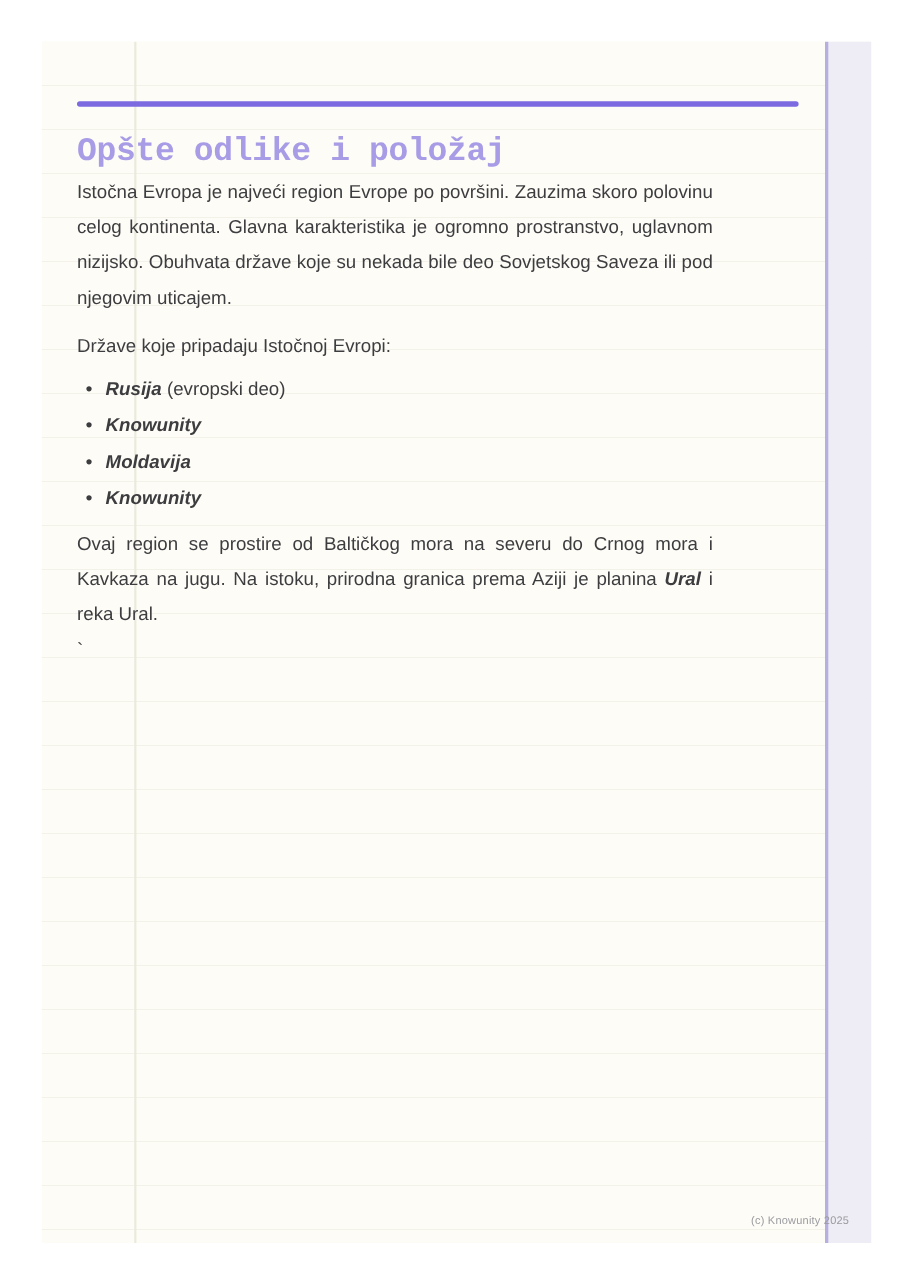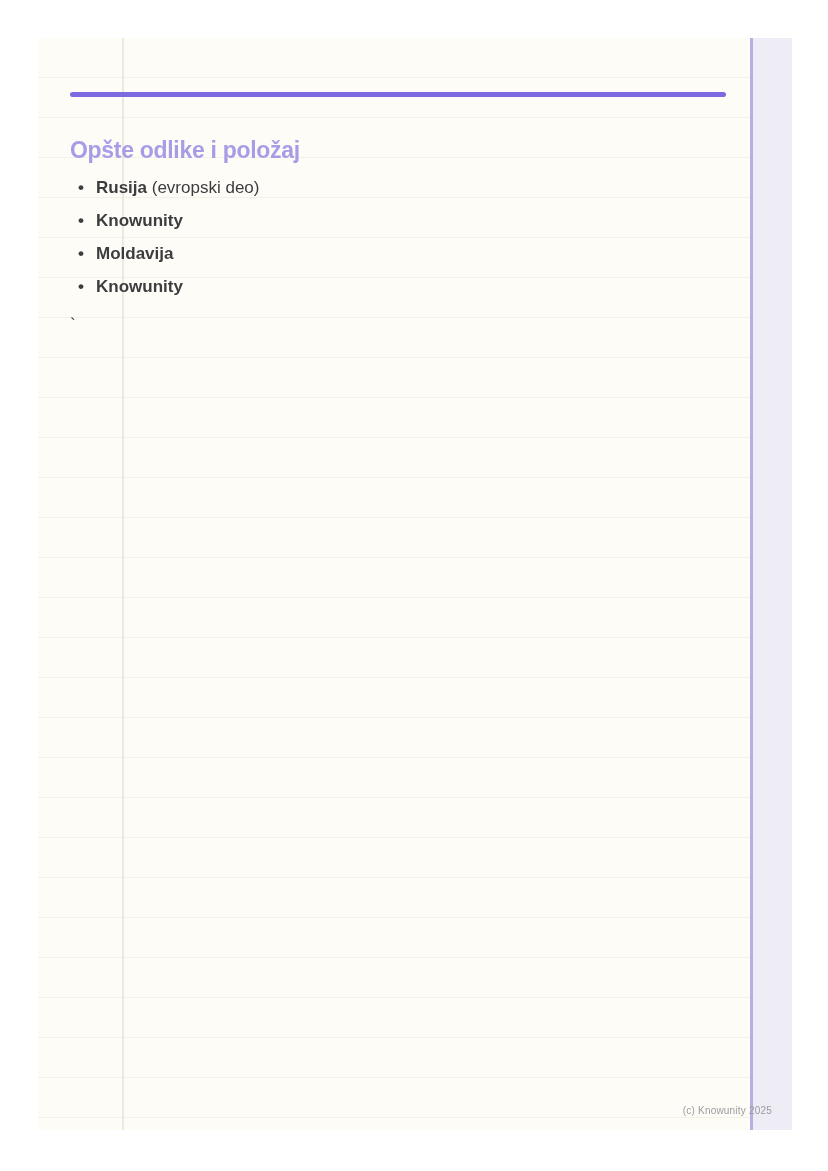--- a/index.html
+++ b/index.html
@@ -59,26 +59,27 @@
   }
   .title-divider {
     width: 656px;
     height: 5px;
     margin-top: 14px;
     background: var(--rule);
     border: none;
     border-radius: 3px;
   }
   h2.section-heading {
-    margin-top: 38px;
-    font-size: 23px;
+    margin-top: 26px;
+    font-size: 30px;
     font-weight: 700;
     line-height: 30px;
     letter-spacing: -0.3px;
     color: var(--subhead);
+    font-family: Liberation Mono, monospace;
   }
   p.body-par {
     width: 578px;
     margin-top: 12px;
     font-size: 17px;
     line-height: 32px;
     text-align: justify;
     color: var(--body-text);
   }
   p.lead-par { margin-top: 6px; }
@@ -93,21 +94,21 @@
     font-size: 17px;
     line-height: 21px;
     margin-bottom: 12px;
     color: var(--body-text);
   }
   ul.country-list li .bullet {
     position: absolute;
     left: 8px; top: 0;
     font-weight: 700;
   }
-  ul.country-list li .bold, b { font-weight: 700; }
+  ul.country-list li .bold, b { font-weight: 700; font-style: italic; }
   p.after-list { margin-top: 16px; }
   p.stray { margin-top: 0; text-align: left; }
   .footer-note {
     position: absolute;
     right: 20px; bottom: 14px;
     font-size: 10px;
     letter-spacing: 0.2px;
     color: var(--footer-text);
     z-index: 2;
   }
@@ -118,35 +119,38 @@
 <div class="paper">
   <div class="margin-line"></div>
   <div class="right-strip"></div>
 
   <div class="content">
 
     <hr class="title-divider">
 
     <h2 class="section-heading">Opšte odlike i položaj</h2>
 
+    <p class="body-par lead-par">Istočna Evropa je najveći region Evrope po površini. Zauzima skoro polovinu celog kontinenta. Glavna karakteristika je ogromno prostranstvo, uglavnom nizijsko. Obuhvata države koje su nekada bile deo Sovjetskog Saveza ili pod njegovim uticajem.</p>
 
+    <p class="body-par">Države koje pripadaju Istočnoj Evropi:</p>
 
     <ul class="country-list">
       <li>
         <span class="bullet">•</span><span class="bold">Rusija</span><span> (evropski deo)</span>
       </li>
       <li>
         <span class="bullet">•</span><span class="bold">Knowunity</span><span></span>
       </li>
       <li>
         <span class="bullet">•</span><span class="bold">Moldavija</span><span></span>
       </li>
       <li>
         <span class="bullet">•</span><span class="bold">Knowunity</span><span></span>
       </li>
     </ul>
 
+    <p class="body-par after-list"><span>Ovaj region se prostire od Baltičkog mora na severu do Crnog mora i Kavkaza na jugu. Na istoku, prirodna granica prema Aziji je planina </span><b>Ural</b><span> i reka Ural.</span></p>
 
     <p class="body-par stray">`</p>
   </div>
 
   <div class="footer-note">(c) Knowunity 2025</div>
 </div>
 
 </body></html>

